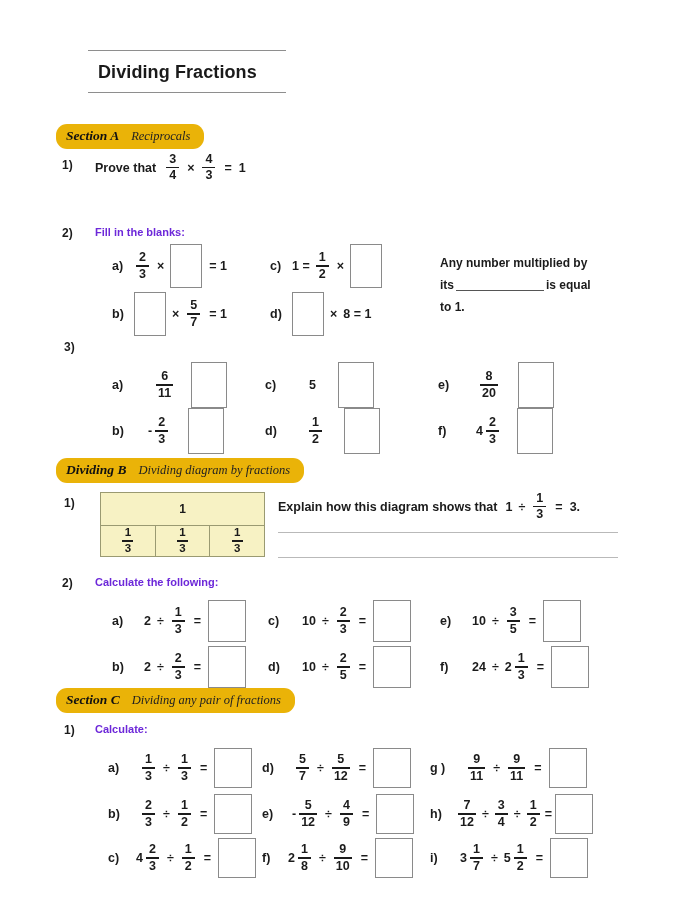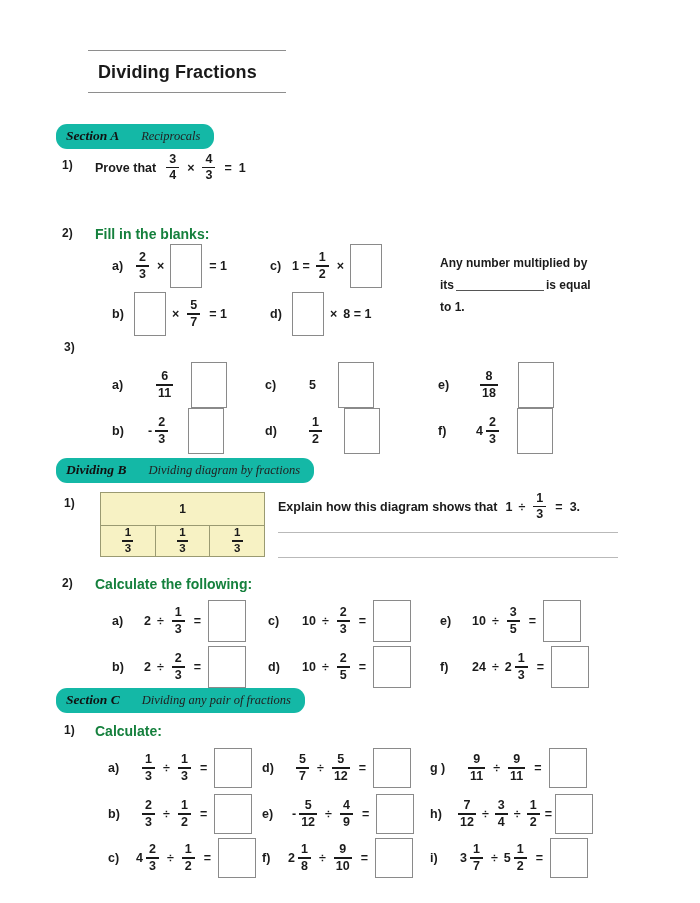--- a/index.html
+++ b/index.html
@@ -19,39 +19,39 @@
   .title-block { position: absolute; left: 88px; top: 50px; width: 198px; }
   .rule { height: 1px; background: #8e8e8e; width: 100%; }
   .worksheet-title {
     font-size: 18px; font-weight: bold; letter-spacing: .1px;
     padding: 11px 0 9px 10px; color: #1a1a1a; white-space: nowrap;
   }
 
   
   .section-head {
     position: absolute; left: 56px;
-    background: #14b8a6; border-radius: 11px;
+    background: #eab308; border-radius: 11px;
     padding: 4px 14px 5px 10px; display: flex; align-items: baseline;
     white-space: nowrap;
   }
   .section-name {
     font-family: "Liberation Serif", serif;
     font-weight: bold; font-style: italic; font-size: 13.5px; color: #111;
   }
   .section-desc {
     font-family: "Liberation Serif", serif;
-    font-style: italic; font-size: 12.5px; color: #222; margin-left: 22px; text-align: right;
+    font-style: italic; font-size: 12.5px; color: #222; margin-left: 12px; text-align: right;
   }
 
   
   .qnum {
     position: absolute; font-size: 12px; font-weight: bold; color: #1b1b1b;
   }
   .qtext {
-    position: absolute; font-size: 14px; font-weight: bold; color: #15803d;
+    position: absolute; font-size: 11px; font-weight: bold; color: #6d28d9;
     white-space: nowrap;
   }
   .item {
     position: absolute; display: flex; align-items: center; white-space: nowrap;
     font-size: 12.5px; font-weight: bold; color: #1b1b1b;
   }
   .item-label { width: 22px; flex: none; }
   .op { margin: 0 6px; font-weight: bold; }
   .eq { margin: 0 7px; font-weight: bold; }
   .num { font-weight: bold; }
@@ -234,21 +234,21 @@
       <span class="bot">2</span>
     </span>
     <span class="abox w34" style="margin-left:20px"></span>
   </div>
 
   <div class="item" style="left:438px; top:362px">
     <span class="item-label">e)</span>
     <span class="frac" style="margin-left:20px">
       <span class="top">8</span>
       <span class="bar"></span>
-      <span class="bot">18</span>
+      <span class="bot">20</span>
     </span>
     <span class="abox w34" style="margin-left:18px"></span>
   </div>
 
   <div class="item" style="left:438px; top:408px">
     <span class="item-label">f)</span>
     <span class="mixed" style="margin-left:16px">
       <span class="whole">4</span>
       <span class="frac">
         <span class="top">2</span>

